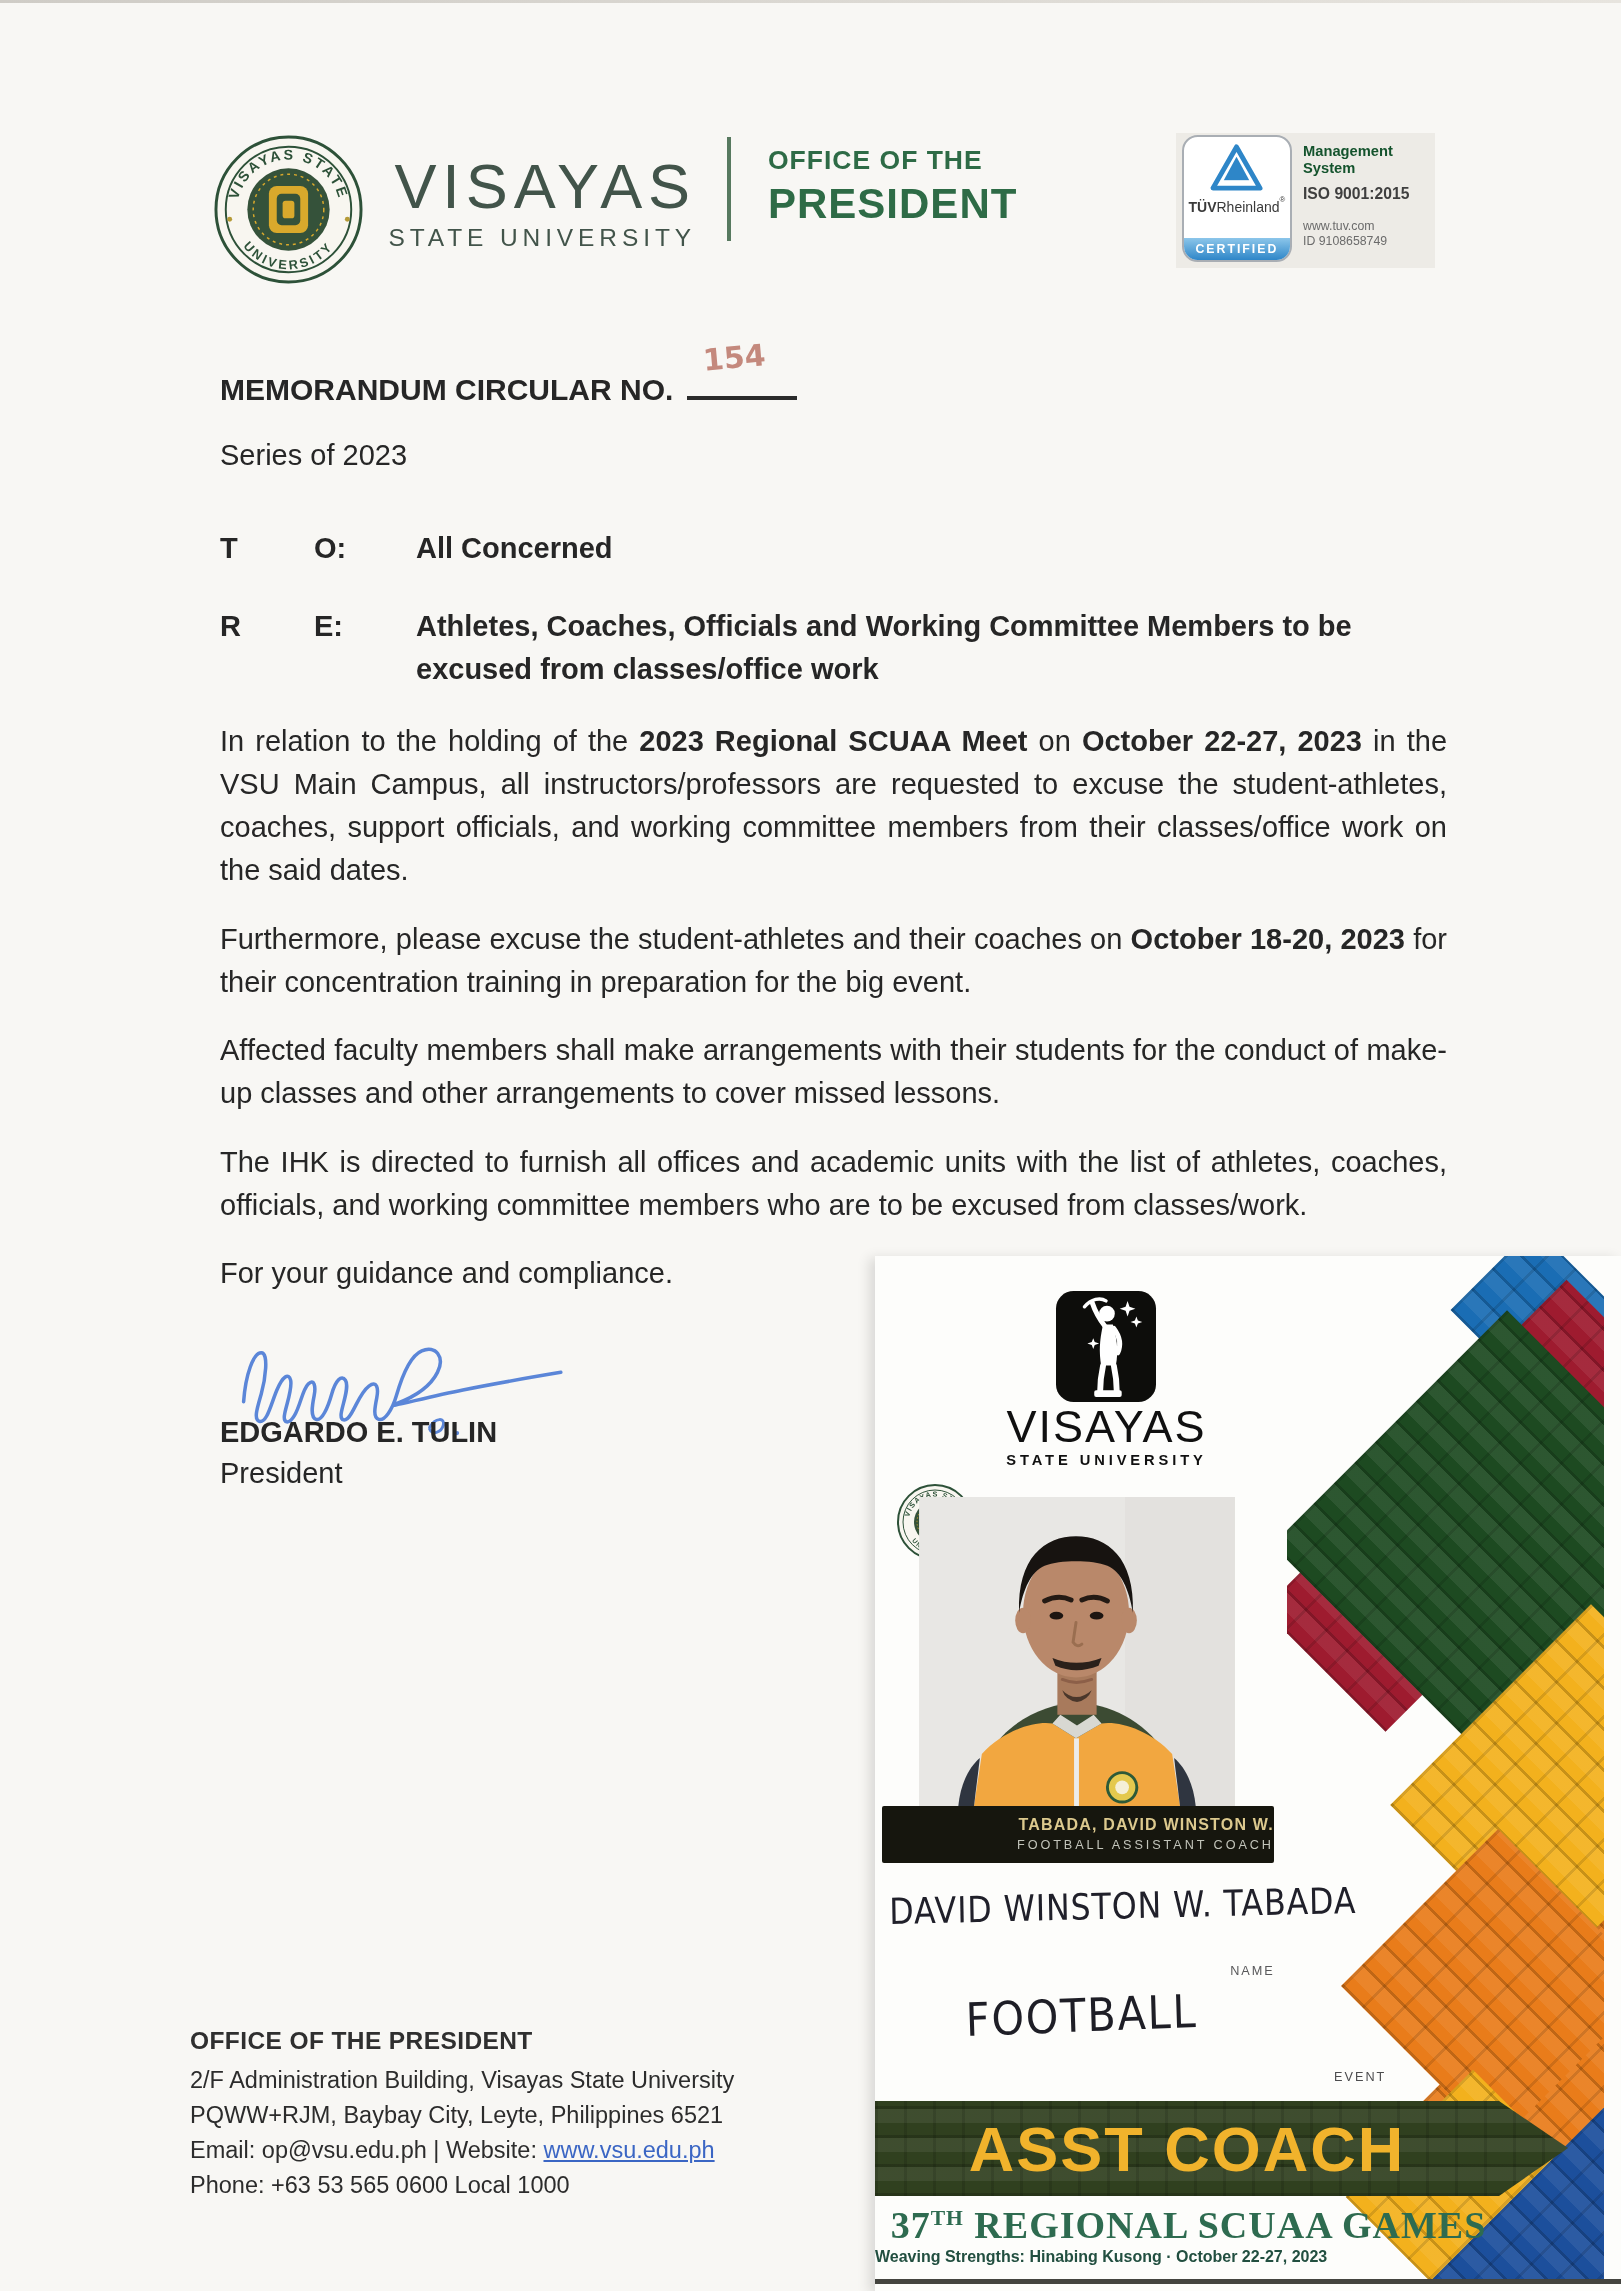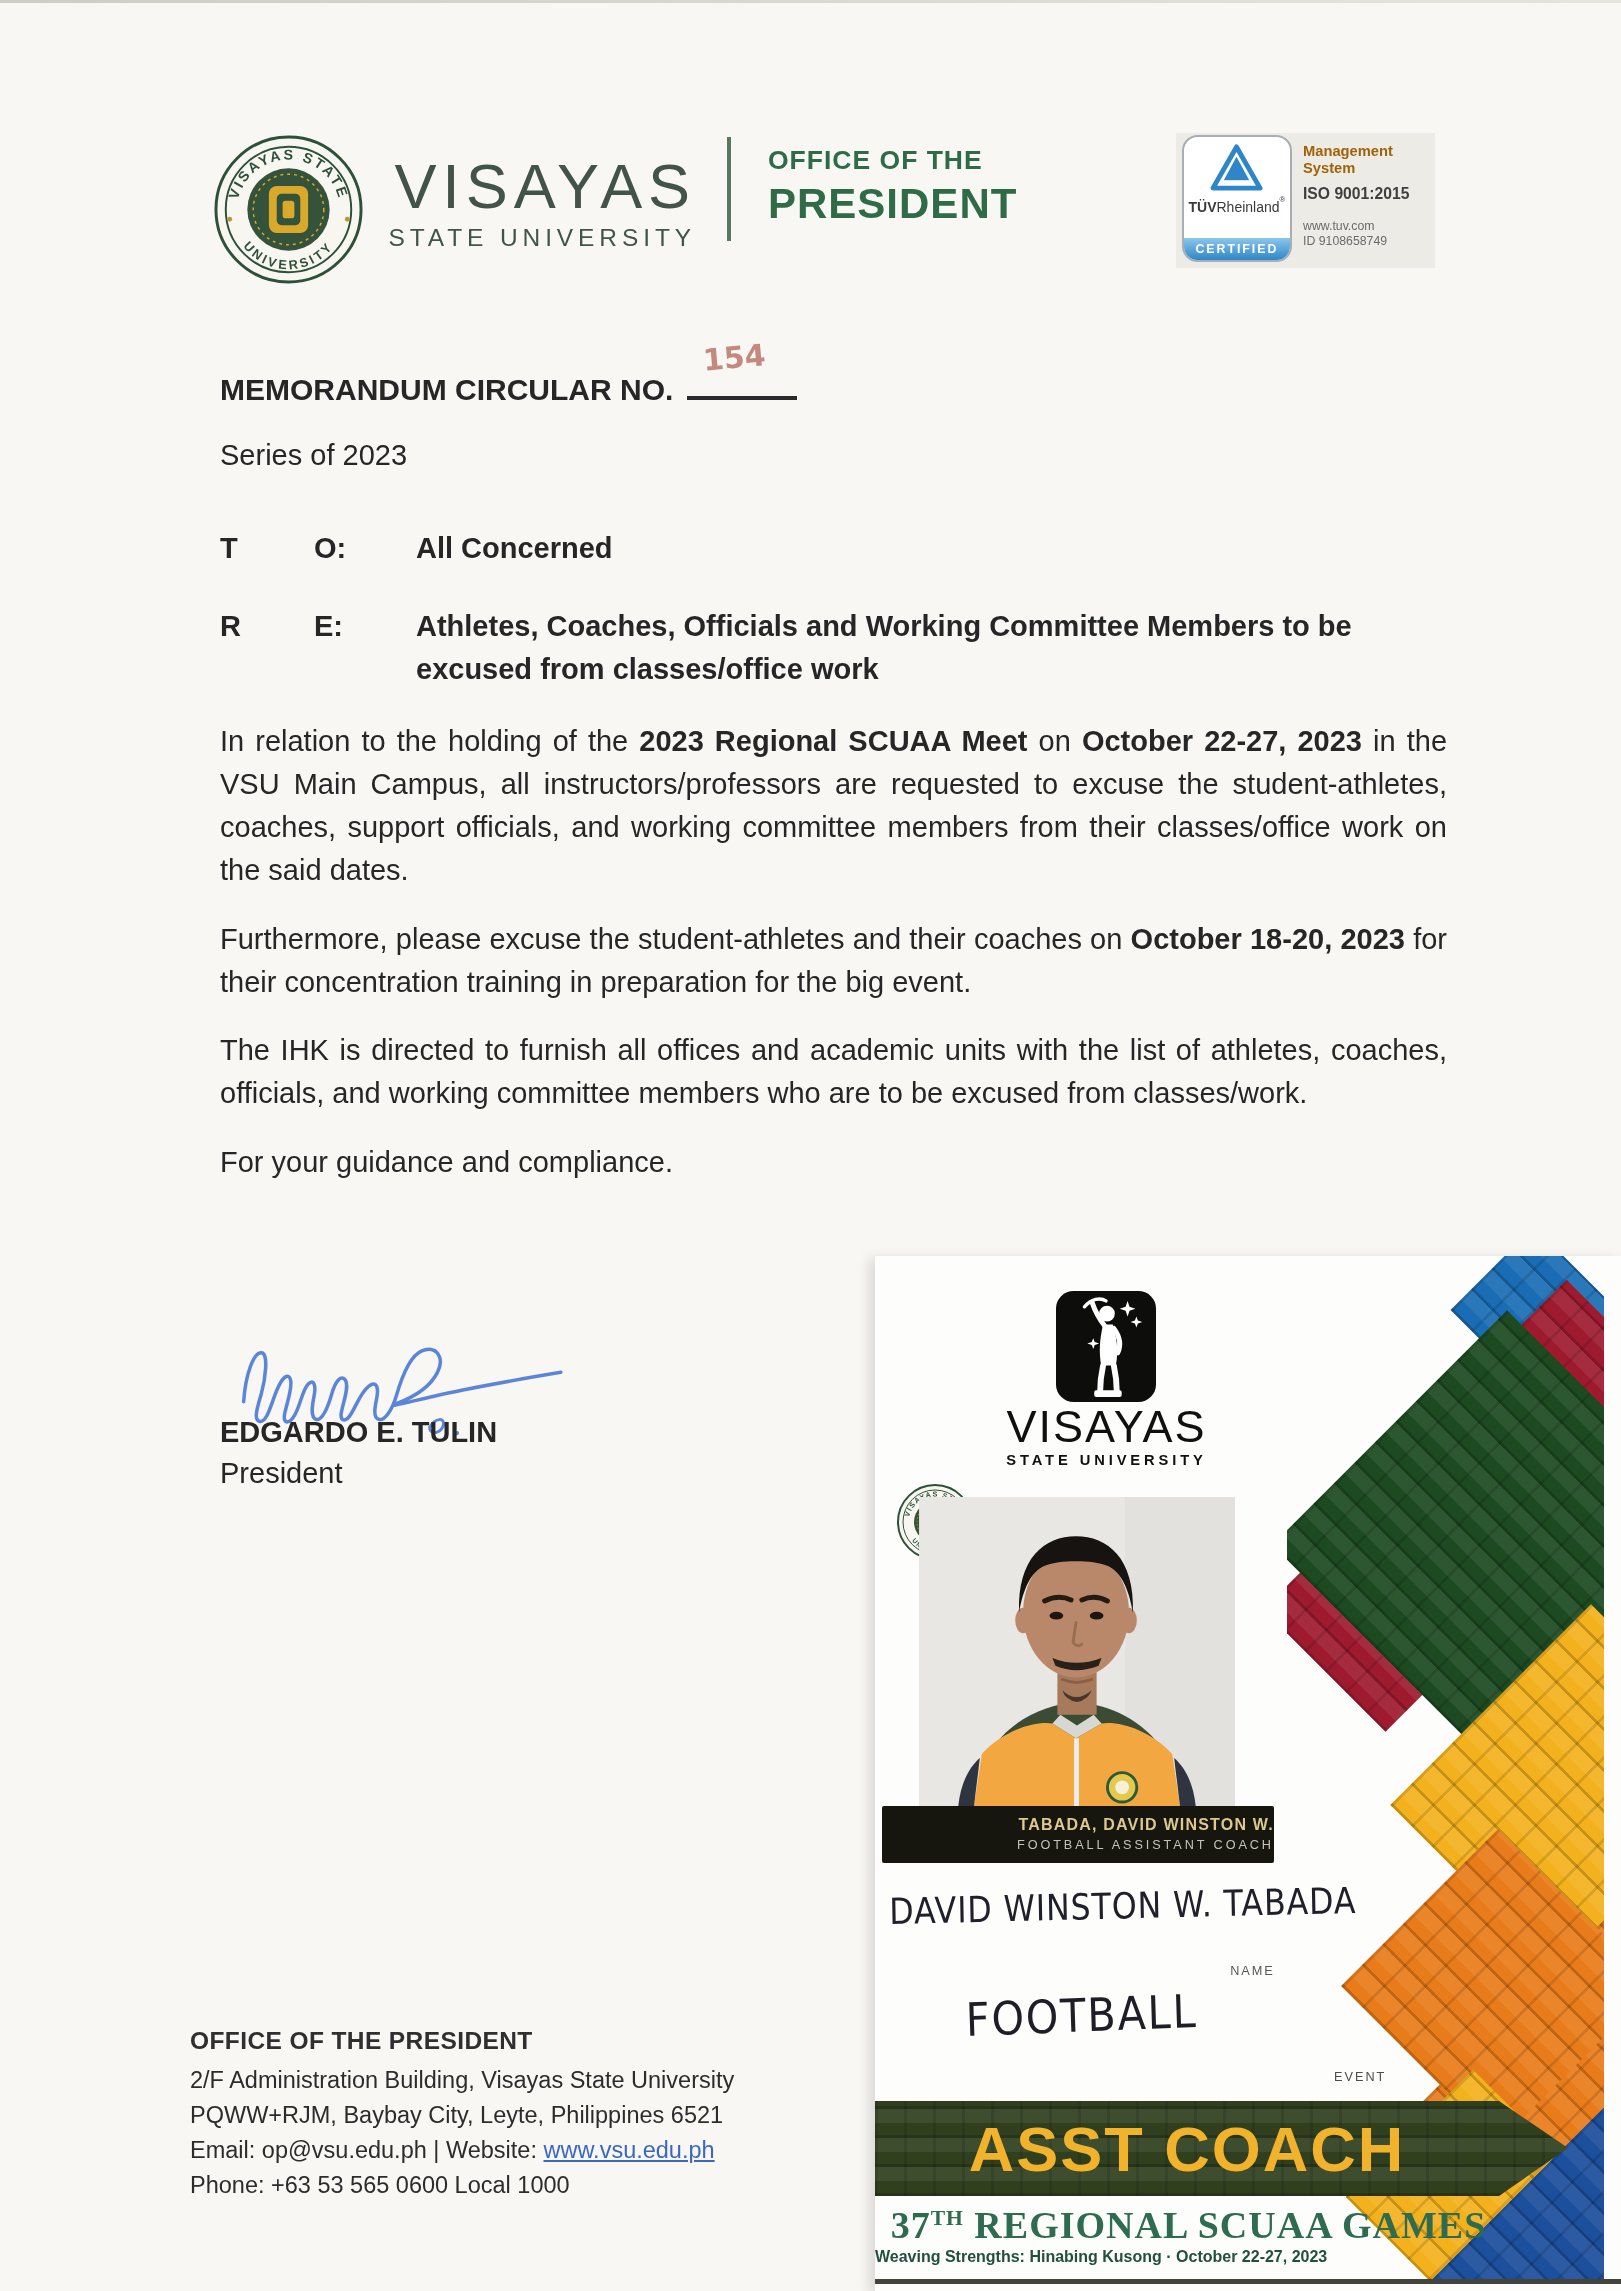--- a/index.html
+++ b/index.html
@@ -19,21 +19,21 @@
   .office-2 { font-size:42px; font-weight:800; letter-spacing:1px; margin-top:3.9px; }
 
   .cert { position:absolute; left:1176px; top:133px; width:259px; height:135px; background:#edebe6; }
   .tuv-badge { position:absolute; left:5.9px; top:2px; width:110px; height:127px; background:#fff; border:2.9px solid #a9aeb4; border-radius:15.7px; overflow:hidden; }
   .tuv-tri { display:block; margin:5.9px auto 0; }
   .tuv-brand { text-align:center; font-size:14px; color:#3a3a3a; margin-top:1px; white-space:nowrap; }
   .tuv-brand .b { font-weight:800;text-align:right; }
   .tuv-reg { font-size:7.8px; vertical-align:9.8px; }
   .tuv-bar { position:absolute; bottom:0; left:0; right:0; height:22.5px; background:linear-gradient(180deg,#8cc6ea,var(--tuv-blue)); color:#fff; font-size:12.3px; font-weight:700; letter-spacing:2px; text-align:center; line-height:22.5px;margin-top:8px; }
   .cert-right { position:absolute; left:127px; top:9.8px; }
-  .cert-mgmt { font-size:14.7px; font-weight:700; color:#a16207; line-height:17.6px; }
+  .cert-mgmt { font-size:14.7px; font-weight:700; color:#14532d; line-height:17.6px; }
   .cert-std { font-size:15.7px; font-weight:700; color:#3f3f3f; margin-top:6.9px; }
   .cert-site { font-size:12.3px; color:#6b6b6b; margin-top:15.7px; line-height:15.7px; }
   .cert-id { font-size:12.3px; color:#6b6b6b; line-height:15.7px; }
 
   
   .memo { position:absolute; left:220px; top:367px; width:1227px; color:var(--ink); font-size:29px; }
   .date { font-size:29px; margin-bottom:47px; }
   .memoline { font-weight:700; font-size:30px; margin-bottom:2px; }
   .blank { display:inline-block; width:110px; height:33px; border-bottom:4.9px solid #2b2b2b; margin-left:13.7px; position:relative; }
   .hand-no { position:absolute; left:15.7px; top:-27.4px; font-family:"DejaVu Sans", sans-serif; font-size:30px; color:var(--memo-red); transform:rotate(-5deg); }
@@ -166,20 +166,21 @@
       <span>All Concerned</span>
     </div>
     <div class="addr-row addr-re">
       <span>R</span>
       <span>E:</span>
       <span>Athletes, Coaches, Officials and Working Committee Members to be excused from classes/office work</span>
     </div>
 
     <div class="para"><span>In relation to the holding of the </span><span class="b">2023 Regional SCUAA Meet</span><span> on </span><span class="b">October 22-27, 2023</span><span> in the VSU Main Campus, all instructors/professors are requested to excuse the student-athletes, coaches, support officials, and working committee members from their classes/office work on the said dates.</span></div>
     <div class="para"><span>Furthermore, please excuse the student-athletes and their coaches on </span><span class="b">October 18-20, 2023</span><span> for their concentration training in preparation for the big event.</span></div>
+    <div class="para"><span>Affected faculty members shall make arrangements with their students for the conduct of make-up classes and other arrangements to cover missed lessons.</span></div>
     <div class="para"><span>The IHK is directed to furnish all offices and academic units with the list of athletes, coaches, officials, and working committee members who are to be excused from classes/work.</span></div>
     <div class="closing">For your guidance and compliance.</div>
   </div>
 
   <div class="sig-block">
     <svg class="sig-svg" width="372" height="120" viewBox="0 0 380 122">
       <path d="M18,74 C20,46 28,24 36,24 C44,24 40,52 36,66 C32,80 28,92 34,94 C42,96 46,76 52,62 C58,48 64,44 66,52 C68,60 62,76 60,86 C58,96 64,98 70,88 C76,78 78,62 84,56 C90,50 92,58 90,68 C88,78 86,90 92,92 C98,94 104,80 108,66 C112,52 118,46 122,52 C126,58 120,74 118,84 C116,94 122,96 128,86 C134,76 138,64 146,58 C154,52 156,60 154,70 C152,80 150,90 156,92 C162,94 170,82 174,68 C178,54 186,28 200,22 C214,16 224,28 216,44 C208,60 190,70 174,76 C158,82 202,70 242,62 C282,54 318,48 342,44" fill="none" stroke="var(--sig-blue)" stroke-width="3.6" stroke-linecap="round"></path>
       <path d="M208,100 C214,90 224,90 222,98 C220,106 210,108 208,102" fill="none" stroke="var(--sig-blue)" stroke-width="3" stroke-linecap="round"></path>
       <circle cx="236" cy="106" r="2.2" fill="var(--sig-blue)"></circle>
     </svg>

